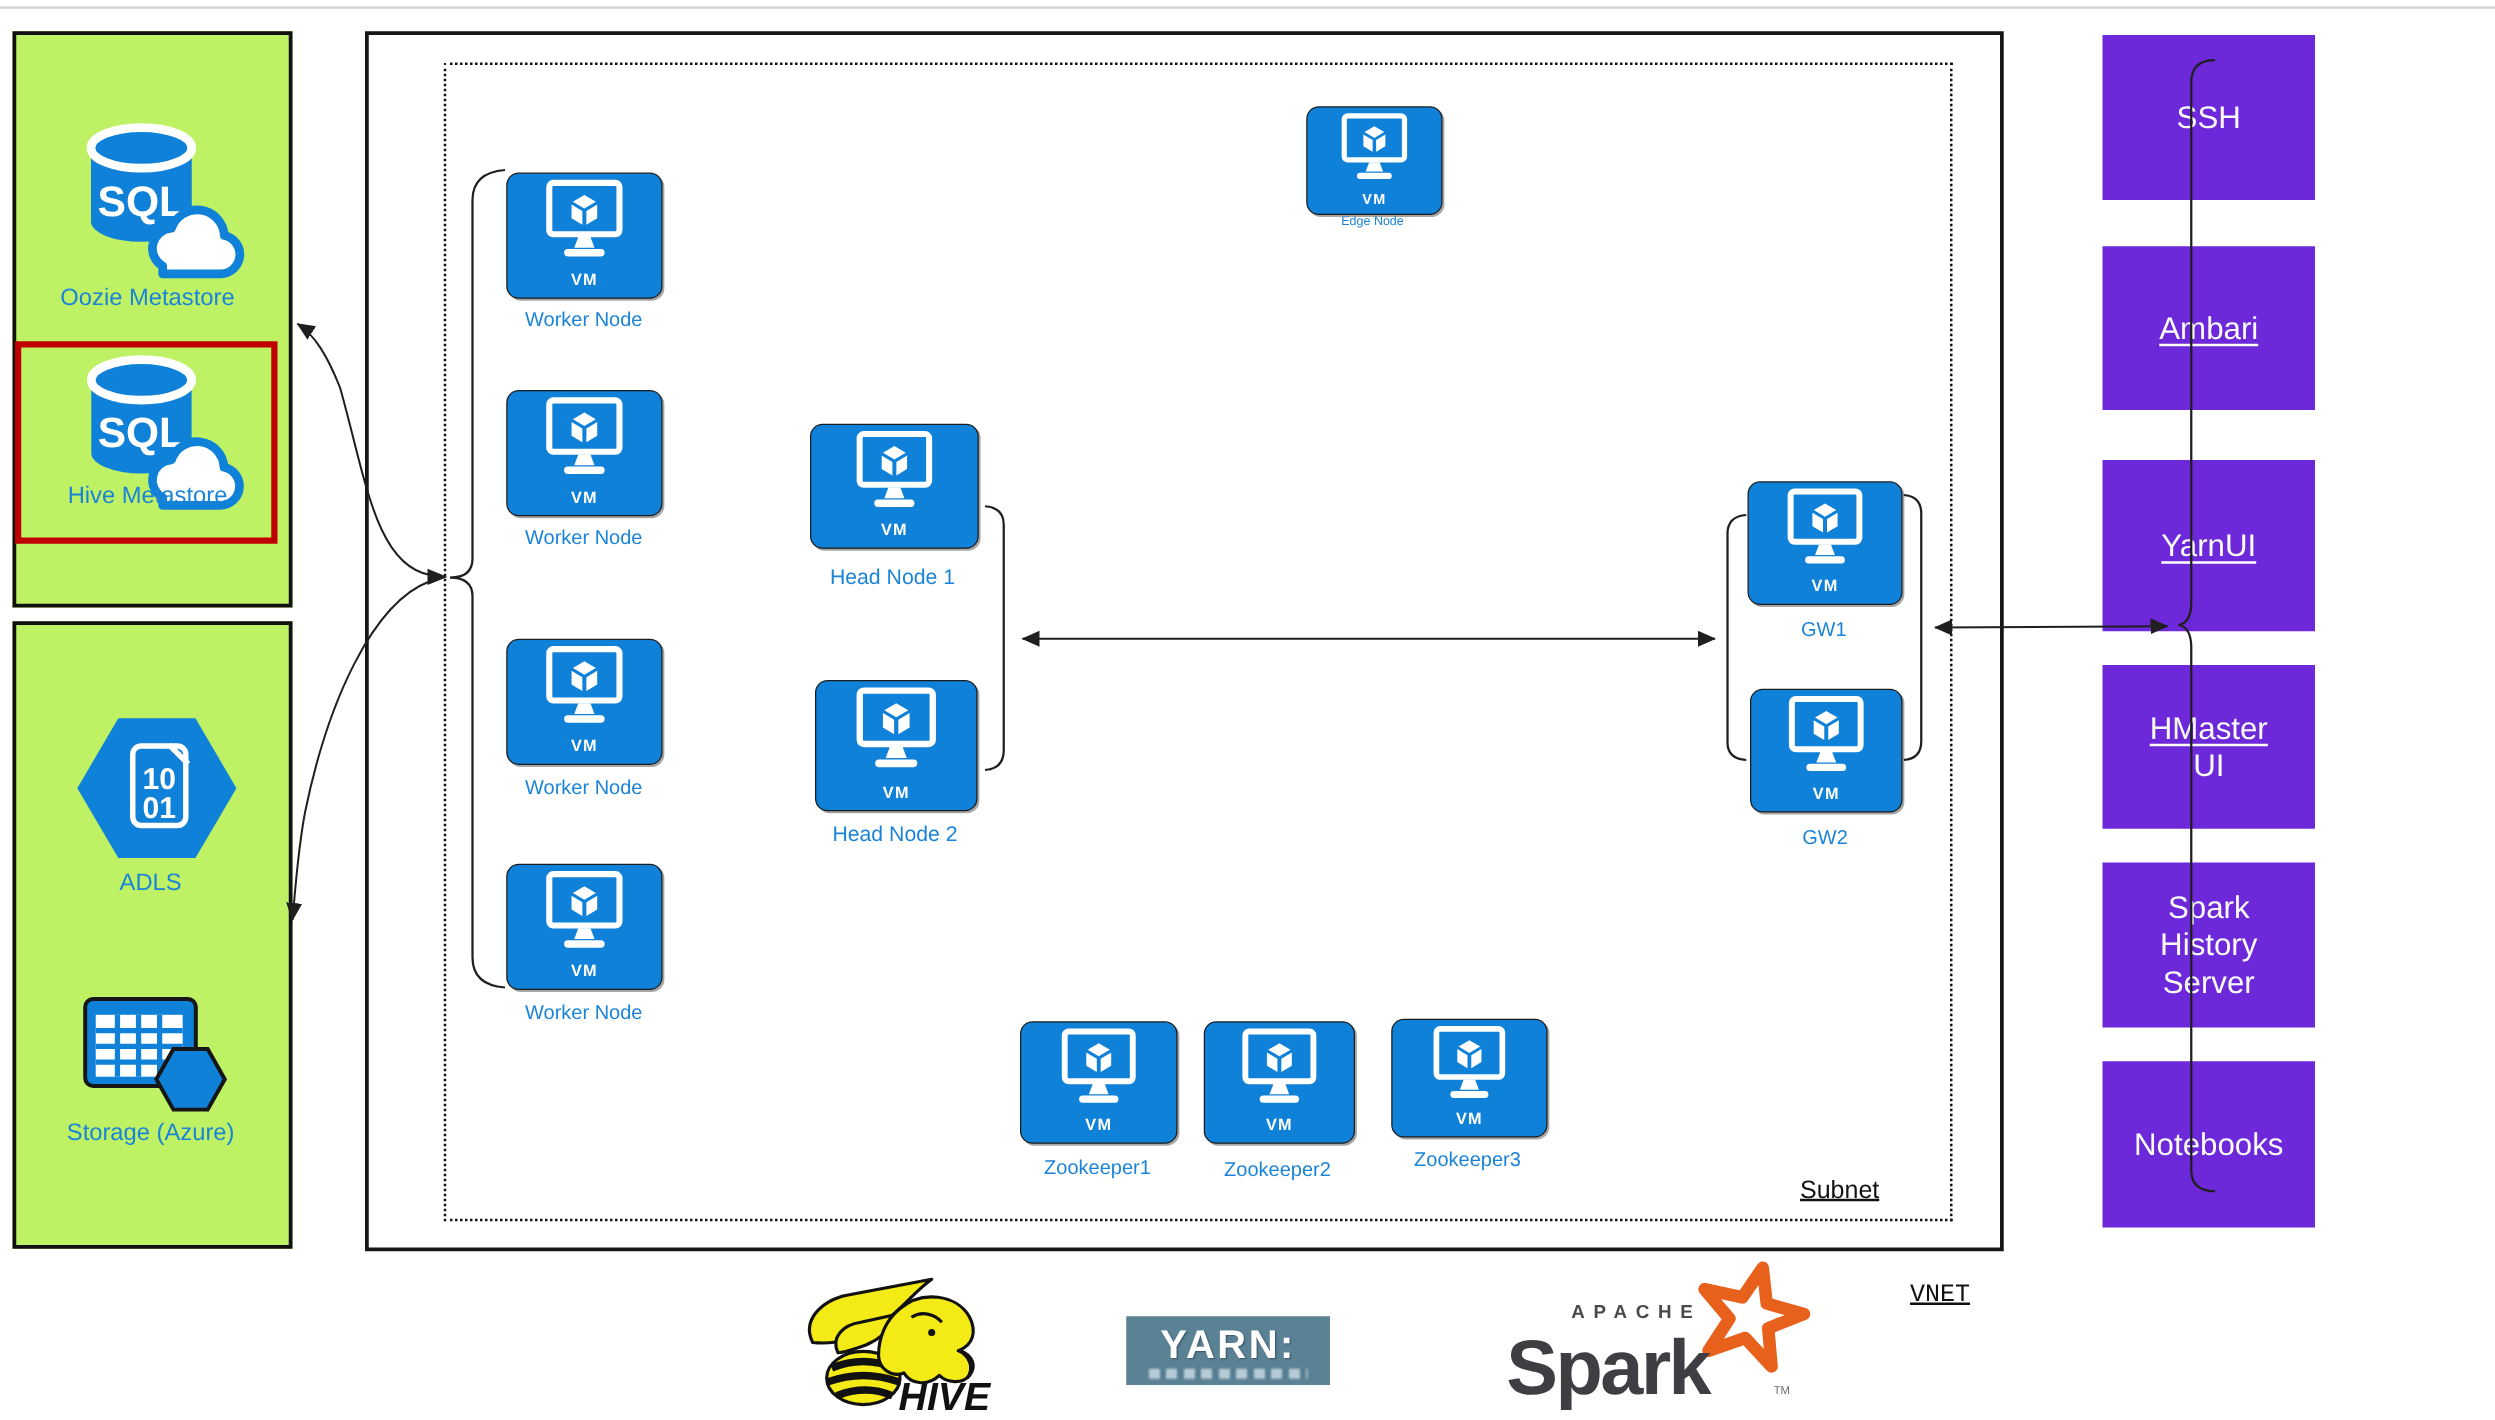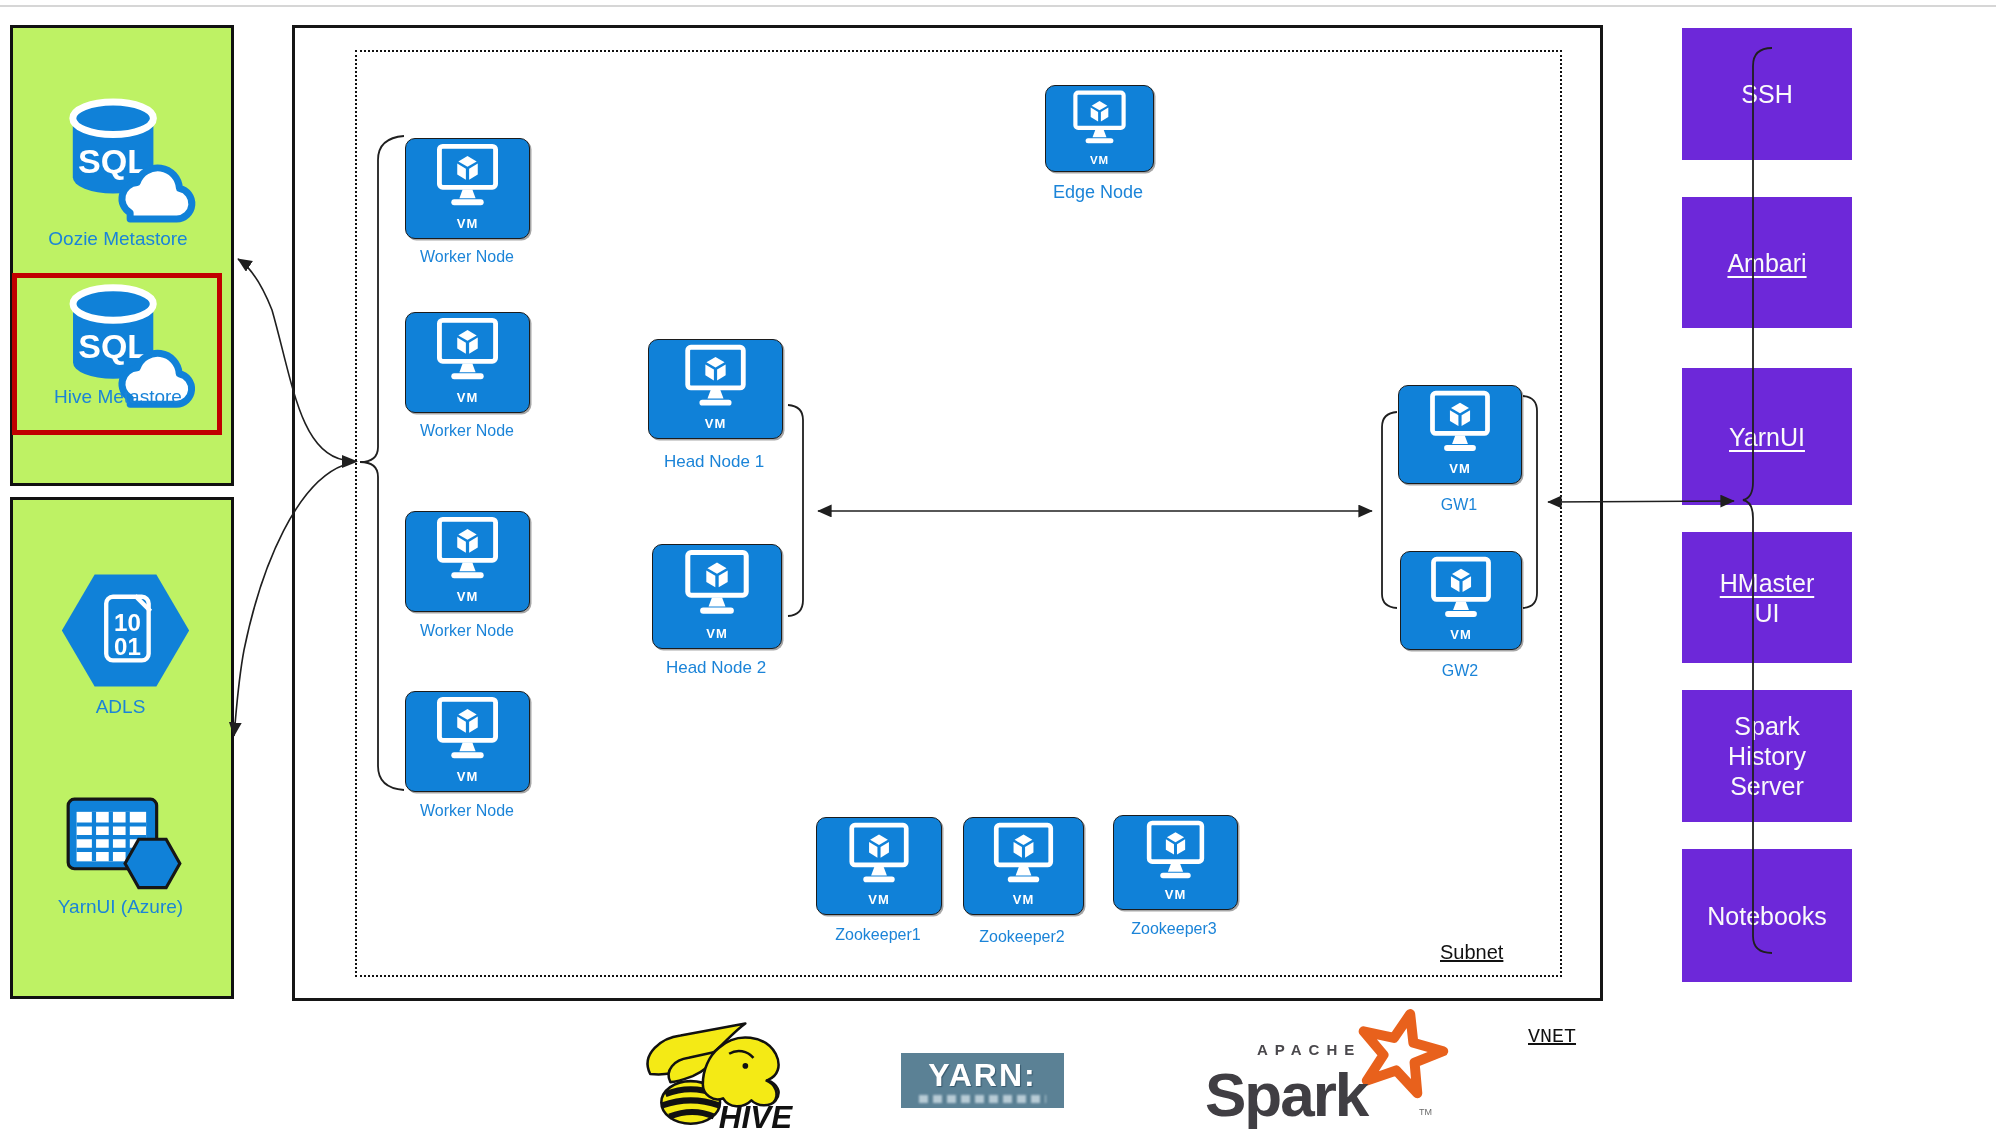--- a/index.html
+++ b/index.html
@@ -94,35 +94,35 @@
   </div>
 
   <div class="panel" style="left:10px;top:497px;width:218px;height:496px;">
     <svg class="icon" style="left:45px;top:68px;width:135px;height:125px;" viewBox="0 0 140 126">
         <use href="#adls"></use>
       </svg>
     <div class="plabel" style="left:0px;top:196px;width:215px;">ADLS</div>
     <svg class="icon" style="left:52px;top:296px;width:118px;height:97px;" viewBox="0 0 112 92">
         <use href="#storage"></use>
       </svg>
-    <div class="plabel" style="left:0px;top:396px;width:215px;">YarnUI (Azure)</div>
+    <div class="plabel" style="left:0px;top:396px;width:215px;">Storage (Azure)</div>
   </div>
 
   <div class="vnet"></div>
   <div class="subnet"></div>
   <div class="blk-label" style="left:1440px;top:941px;">Subnet</div>
   <div class="blk-label" style="left:1528px;top:1025px;font-family:Liberation Mono, monospace;">VNET</div>
 
   <div class="tile tile-sm" style="left:1045px;top:85px;width:107px;height:85px;">
     <svg class="mon" viewBox="0 0 100 66">
         <use href="#monitor"></use>
       </svg>
     <span class="vmtxt">VM</span>
   </div>
-  <div class="nlabel" style="left:1038px;top:182px;width:120px;font-size:18px;">Edge Node</div>
+  <div class="nlabel" style="left:1038px;top:172px;width:120px;font-size:10px;">Edge Node</div>
 
   <div class="tile" style="left:405px;top:138px;width:123px;height:99px;">
     <svg class="mon" viewBox="0 0 100 66">
         <use href="#monitor"></use>
       </svg>
     <span class="vmtxt">VM</span>
   </div>
   <div class="nlabel" style="left:393px;top:248px;width:148px;">Worker Node</div>
 
   <div class="tile" style="left:405px;top:312px;width:123px;height:99px;">

